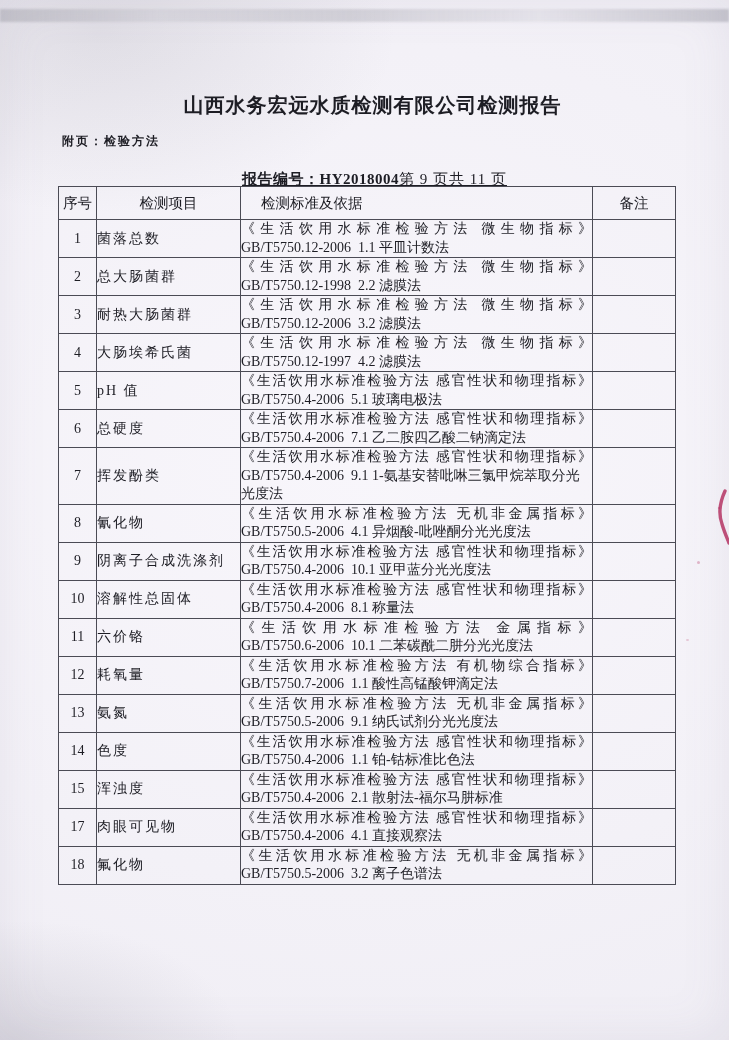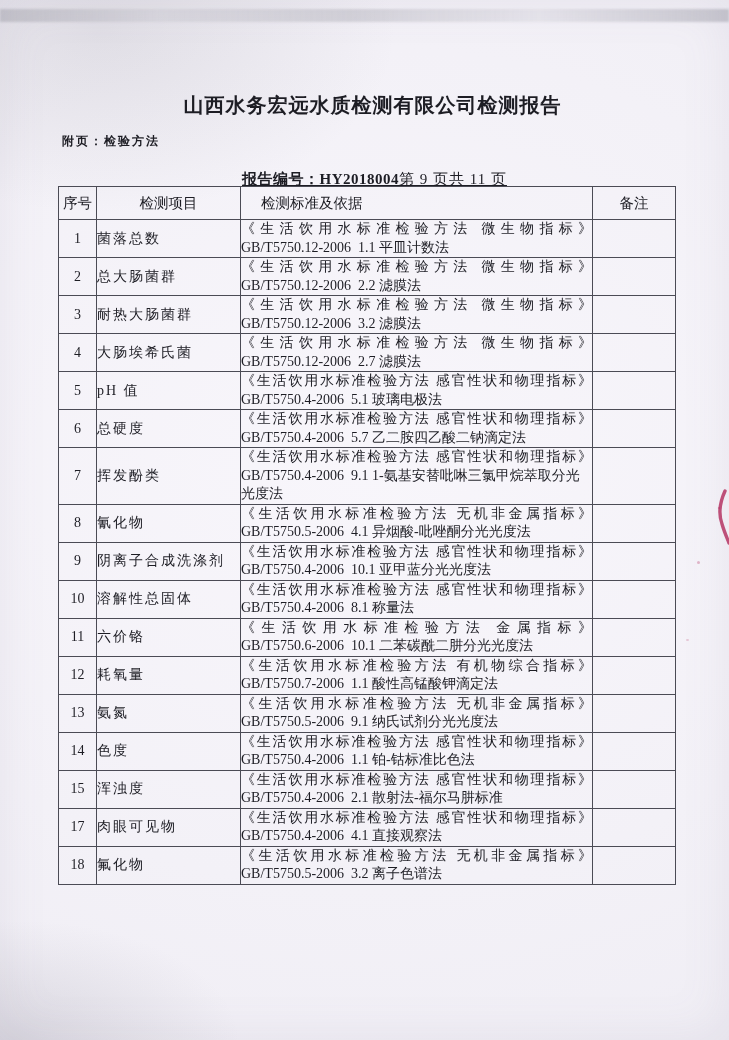--- a/index.html
+++ b/index.html
@@ -117,57 +117,57 @@
             <div class="std-line">《生活饮用水标准检验方法 微生物指标》</div>
             <div class="method-line">GB/T5750.12-2006  1.1 平皿计数法</div>
           </td>
           <td class="c-remark"></td>
         </tr>
         <tr>
           <td class="c-no">2</td>
           <td class="c-item">总大肠菌群</td>
           <td class="c-method">
             <div class="std-line">《生活饮用水标准检验方法 微生物指标》</div>
-            <div class="method-line">GB/T5750.12-2006  2.2 滤膜法</div>
+            <div class="method-line">GB/T5750.12-1998  2.2 滤膜法</div>
           </td>
           <td class="c-remark"></td>
         </tr>
         <tr>
           <td class="c-no">3</td>
           <td class="c-item">耐热大肠菌群</td>
           <td class="c-method">
             <div class="std-line">《生活饮用水标准检验方法 微生物指标》</div>
             <div class="method-line">GB/T5750.12-2006  3.2 滤膜法</div>
           </td>
           <td class="c-remark"></td>
         </tr>
         <tr>
           <td class="c-no">4</td>
           <td class="c-item">大肠埃希氏菌</td>
           <td class="c-method">
             <div class="std-line">《生活饮用水标准检验方法 微生物指标》</div>
-            <div class="method-line">GB/T5750.12-2006  2.7 滤膜法</div>
+            <div class="method-line">GB/T5750.12-1997  4.2 滤膜法</div>
           </td>
           <td class="c-remark"></td>
         </tr>
         <tr>
           <td class="c-no">5</td>
           <td class="c-item">pH 值</td>
           <td class="c-method">
             <div class="std-line">《生活饮用水标准检验方法 感官性状和物理指标》</div>
             <div class="method-line">GB/T5750.4-2006  5.1 玻璃电极法</div>
           </td>
           <td class="c-remark"></td>
         </tr>
         <tr>
           <td class="c-no">6</td>
           <td class="c-item">总硬度</td>
           <td class="c-method">
             <div class="std-line">《生活饮用水标准检验方法 感官性状和物理指标》</div>
-            <div class="method-line">GB/T5750.4-2006  5.7 乙二胺四乙酸二钠滴定法</div>
+            <div class="method-line">GB/T5750.4-2006  7.1 乙二胺四乙酸二钠滴定法</div>
           </td>
           <td class="c-remark"></td>
         </tr>
         <tr>
           <td class="c-no">7</td>
           <td class="c-item">挥发酚类</td>
           <td class="c-method">
             <div class="std-line">《生活饮用水标准检验方法 感官性状和物理指标》</div>
             <div class="method-line">GB/T5750.4-2006  9.1 1-氨基安替吡啉三氯甲烷萃取分光光度法</div>
           </td>

